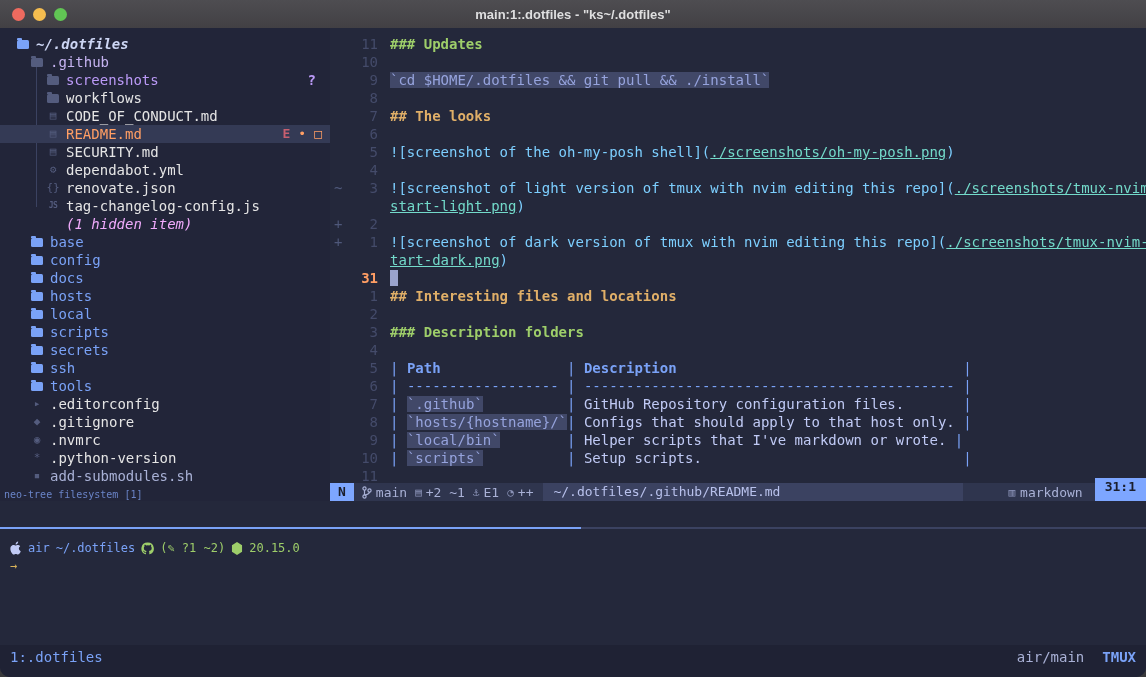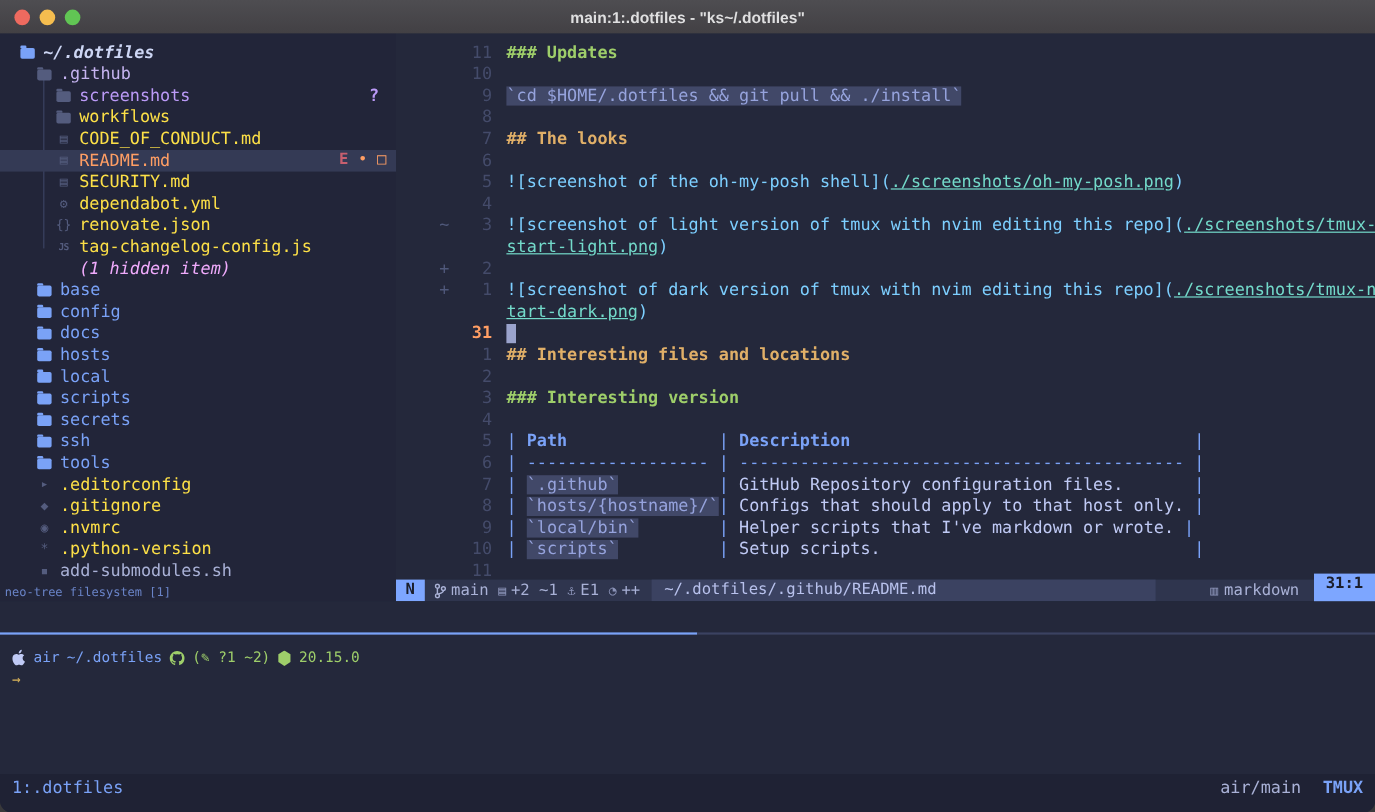--- a/index.html
+++ b/index.html
@@ -16,37 +16,37 @@
 
   
   .sidebar{position:absolute;left:0;top:28px;width:330px;height:473px;background:#222539;font-size:14px;}
   .tree{padding-top:7px;position:relative;}
   .trow{height:18px;line-height:18px;display:flex;align-items:center;white-space:pre;position:relative;}
   .trow.sel{background:#343a55;}
   .trow .ticon{display:inline-flex;width:14px;justify-content:center;margin-right:6px;flex:none;}
   .ind1{padding-left:16px;} .ind2{padding-left:30px;} .ind3{padding-left:46px;}
   .t-root{color:#cdd6f4;font-weight:bold;font-style:italic;}
   .t-purple{color:#bb9af7;} .t-purplelt{color:#c5b3f0;}
-  .t-dim{color:#fde047;} .t-blue{color:#7aa2f7;} .t-orange{color:#ff9e64;}
+  .t-dim{color:#e5e5e5;} .t-blue{color:#7aa2f7;} .t-orange{color:#ff9e64;}
   .t-lt{color:#a9b1d6;} .t-hidden{color:#f0abfc;font-style:italic;text-align:right;}
   .marks{position:absolute;right:8px;display:flex;gap:8px;align-items:center;font-size:13px;} .mk0{color:#c75f6f;font-weight:bold;} .mk1{color:#ff9e64;} 
   .mk2{color:#ff9e64;}
   .badge-q{position:absolute;right:14px;color:#bb9af7;font-weight:bold;}
   .guide{position:absolute;left:36px;top:34px;width:1px;height:145px;background:#3b4261;}
   
   .fico{width:12px;height:9px;border-radius:1.5px;position:relative;display:inline-block;}
   .fico::before{content:"";position:absolute;top:-2px;left:0;width:5px;height:2px;border-radius:1px 1px 0 0;background:inherit;}
   .fico.blue{background:#7aa2f7;} .fico.dim{background:#545c7e;}
   .gico{color:#545c7e;font-size:11px;} .gico.js{font-size:8px;font-weight:bold;letter-spacing:-0.5px;}
   .ntstatus{position:absolute;left:4px;bottom:1px;color:#6a84c8;font-size:10px;}
 
   
   .editor{position:absolute;left:330px;top:28px;width:816px;height:455px;background:#24283b;
     font-size:14px;padding-top:7px;overflow:hidden;}
-  .eline{height:18px;line-height:18px;display:flex;white-space:pre;margin-left:32px;}
+  .eline{height:18px;line-height:18px;display:flex;white-space:pre;}
   .sign{width:16px;color:#4f587a;text-align:left;padding-left:4px;flex:none;}
   .num{width:28px;color:#444b6a;text-align:right;flex:none;}
   .num.cur{color:#ff9e64;font-weight:bold;}
   .txt{margin-left:12px;white-space:pre;}
   .sg-h2{color:#e0af68;font-weight:bold;}
   .sg-h3{color:#9ece6a;font-weight:bold;}
   .sg-code{background:#414868;color:#96a3dd;}
   .sg-img{color:#7dcfff;}
   .sg-link{color:#73daca;text-decoration:underline;}
   .sg-pipe{color:#7aa2f7;}
@@ -147,21 +147,21 @@
       <div class="eline"><span class="sign"></span><span class="num">5</span><span class="txt"><span class="sg-img">![screenshot of the oh-my-posh shell](</span><span class="sg-link">./screenshots/oh-my-posh.png</span><span class="sg-img">)</span></span></div>
       <div class="eline"><span class="sign"></span><span class="num">4</span><span class="txt"></span></div>
       <div class="eline"><span class="sign">~</span><span class="num">3</span><span class="txt"><span class="sg-img">![screenshot of light version of tmux with nvim editing this repo](</span><span class="sg-link">./screenshots/tmux-nvim-kick</span></span></div>
       <div class="eline"><span class="sign"></span><span class="num"></span><span class="txt"><span class="sg-link">start-light.png</span><span class="sg-img">)</span></span></div>
       <div class="eline"><span class="sign">+</span><span class="num">2</span><span class="txt"></span></div>
       <div class="eline"><span class="sign">+</span><span class="num">1</span><span class="txt"><span class="sg-img">![screenshot of dark version of tmux with nvim editing this repo](</span><span class="sg-link">./screenshots/tmux-nvim-kicks</span></span></div>
       <div class="eline"><span class="sign"></span><span class="num"></span><span class="txt"><span class="sg-link">tart-dark.png</span><span class="sg-img">)</span></span></div>
       <div class="eline"><span class="sign"></span><span class="num cur">31</span><span class="txt"><span class="sg-cursor"> </span></span></div>
       <div class="eline"><span class="sign"></span><span class="num">1</span><span class="txt"><span class="sg-h2">## Interesting files and locations</span></span></div>
       <div class="eline"><span class="sign"></span><span class="num">2</span><span class="txt"></span></div>
-      <div class="eline"><span class="sign"></span><span class="num">3</span><span class="txt"><span class="sg-h3">### Interesting version</span></span></div>
+      <div class="eline"><span class="sign"></span><span class="num">3</span><span class="txt"><span class="sg-h3">### Description folders</span></span></div>
       <div class="eline"><span class="sign"></span><span class="num">4</span><span class="txt"></span></div>
       <div class="eline"><span class="sign"></span><span class="num">5</span><span class="txt"><span class="sg-pipe">|</span><span class="sg-cell"> </span><span class="sg-th">Path</span><span class="sg-cell">               </span><span class="sg-pipe">|</span><span class="sg-cell"> </span><span class="sg-th">Description</span><span class="sg-cell">                                  </span><span class="sg-pipe">|</span></span></div>
       <div class="eline"><span class="sign"></span><span class="num">6</span><span class="txt"><span class="sg-pipe">|</span><span class="sg-cell"> </span><span class="sg-dash">------------------</span><span class="sg-cell"> </span><span class="sg-pipe">|</span><span class="sg-cell"> </span><span class="sg-dash">--------------------------------------------</span><span class="sg-cell"> </span><span class="sg-pipe">|</span></span></div>
       <div class="eline"><span class="sign"></span><span class="num">7</span><span class="txt"><span class="sg-pipe">|</span><span class="sg-cell"> </span><span class="sg-code">`.github`</span><span class="sg-cell">          </span><span class="sg-pipe">|</span><span class="sg-cell"> GitHub Repository configuration files.       </span><span class="sg-pipe">|</span></span></div>
       <div class="eline"><span class="sign"></span><span class="num">8</span><span class="txt"><span class="sg-pipe">|</span><span class="sg-cell"> </span><span class="sg-code">`hosts/{hostname}/`</span><span class="sg-pipe">|</span><span class="sg-cell"> Configs that should apply to that host only. </span><span class="sg-pipe">|</span></span></div>
       <div class="eline"><span class="sign"></span><span class="num">9</span><span class="txt"><span class="sg-pipe">|</span><span class="sg-cell"> </span><span class="sg-code">`local/bin`</span><span class="sg-cell">        </span><span class="sg-pipe">|</span><span class="sg-cell"> Helper scripts that I've markdown or wrote. </span><span class="sg-pipe">|</span></span></div>
       <div class="eline"><span class="sign"></span><span class="num">10</span><span class="txt"><span class="sg-pipe">|</span><span class="sg-cell"> </span><span class="sg-code">`scripts`</span><span class="sg-cell">          </span><span class="sg-pipe">|</span><span class="sg-cell"> Setup scripts.                               </span><span class="sg-pipe">|</span></span></div>
       <div class="eline"><span class="sign"></span><span class="num">11</span><span class="txt"></span></div>
     </div>
 

